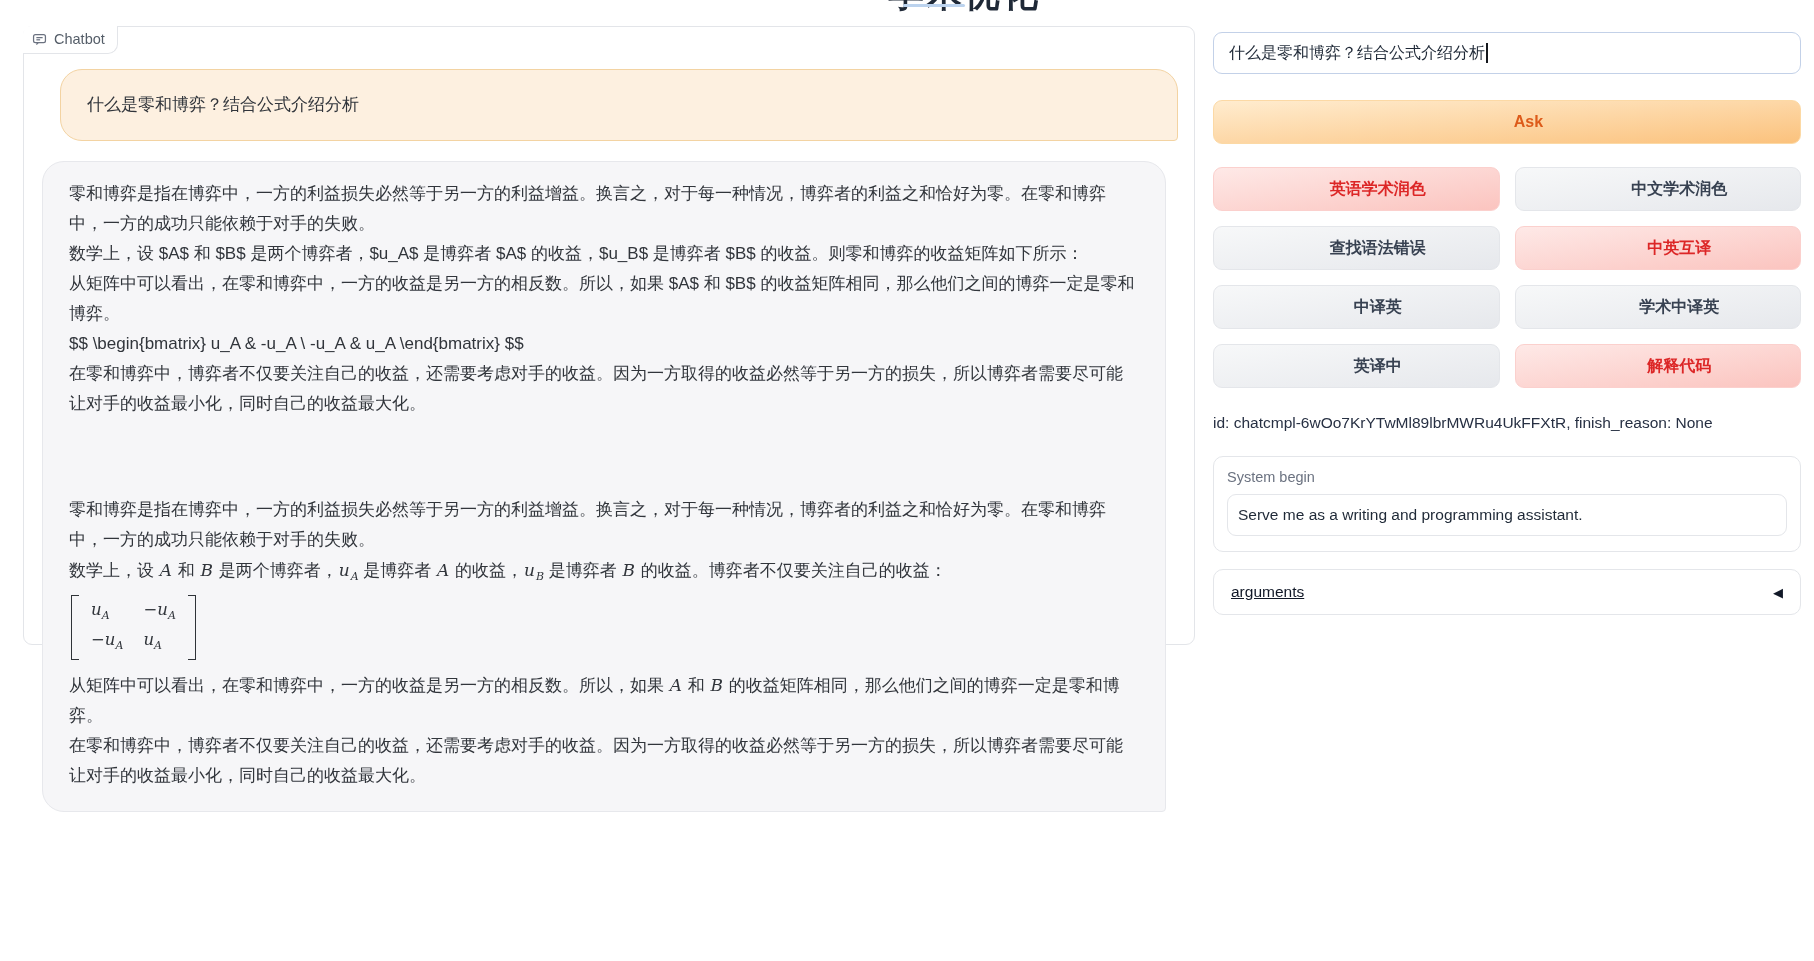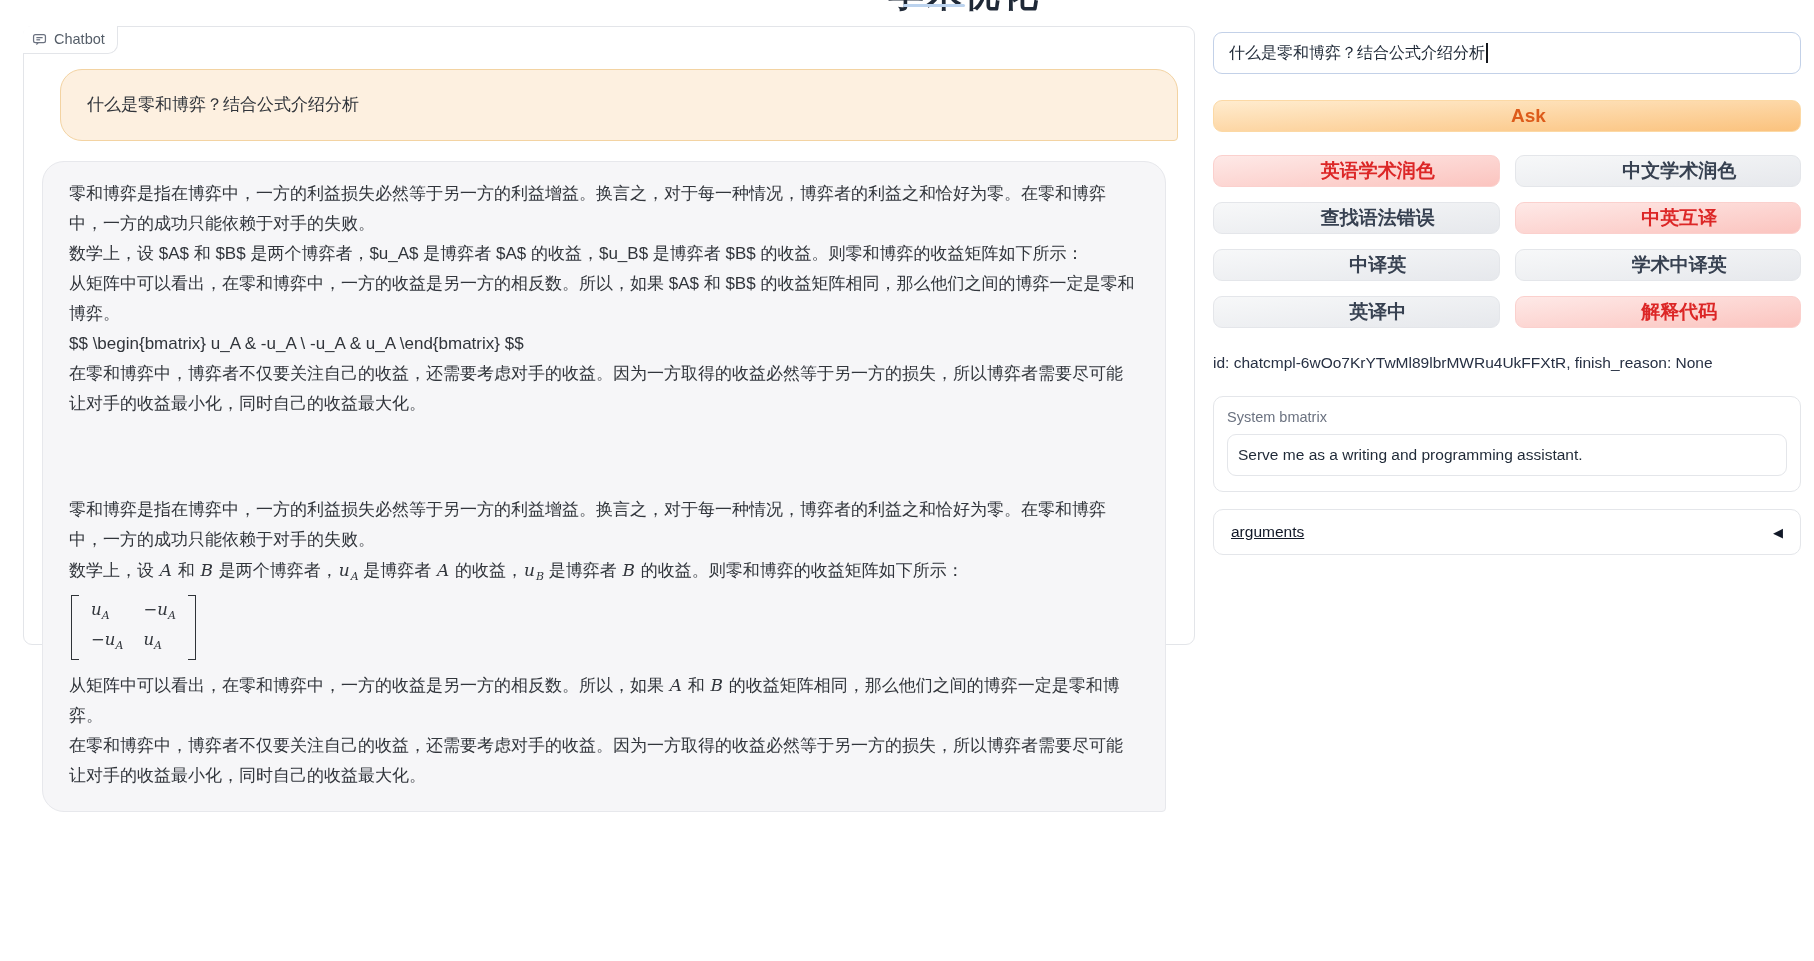--- a/index.html
+++ b/index.html
@@ -36,22 +36,22 @@
   .matrix .cells { display:grid; grid-template-columns:auto auto; column-gap:20px; row-gap:0;
     padding:3px 12px; font-size:16.5px; line-height:23px; }
   .matrix .cell { font-family:"DejaVu Serif","Liberation Serif",serif; font-style:italic; }
   .matrix .cell .sign { font-style:normal; }
 
   
   .right-col { position:absolute; left:1213px; top:32px; width:588px; }
   .query-input { width:100%; height:42px; background:#fff; border:1px solid #c3d1e8; border-radius:9px;
     display:flex; align-items:center; padding:0 15px; font-size:16px; color:#1f2937; white-space:nowrap; overflow:hidden; }
   .caret { display:inline-block; width:1.5px; height:20px; background:#15181d; margin-left:1px; }
-  .btn { display:flex; align-items:center; justify-content:center; height:32px; width:100%;
-    border-radius:9px; font-size:19px; font-weight:700; cursor:pointer;
+  .btn { display:flex; align-items:center; justify-content:center; height:44px; width:100%;
+    border-radius:9px; font-size:16px; font-weight:700; cursor:pointer;
     font-family:"Liberation Sans","DejaVu Sans",sans-serif;padding-left:43px; }
   .btn.primary { margin-top:26px; border:1px solid #fcd9a5;
     background:linear-gradient(to bottom right,#ffeccf 0%,#fbc27d 100%); color:#dd5b1a; }
   .fn-grid { margin-top:23px; display:grid; grid-template-columns:1fr 1fr; column-gap:17px; row-gap:24px;gap:15px; }
   .btn.red { border:1px solid #fbd0cd; background:linear-gradient(to bottom right,#fee9e7 0%,#fbc4bf 100%); color:#dc2626; }
   .btn.gray { border:1px solid #e4e6ea; background:linear-gradient(to bottom right,#f7f8f9 0%,#e6e8ec 100%); color:#374151; }
   .status { margin-top:26px; font-size:15.5px; color:#273043; }
   .sys-group { margin-top:24px; background:#fff; border:1px solid #e4e6ea; border-radius:10px; padding:12px 13px 15px; }
   .sys-group label { display:block; font-size:14.5px; color:#6b7280; margin-bottom:9px; }
   .sys-input { width:100%; height:42px; border:1px solid #e4e6ea; border-radius:9px; background:#fff;
@@ -93,21 +93,21 @@
           <p>数学上，设 $A$ 和 $B$ 是两个博弈者，$u_A$ 是博弈者 $A$ 的收益，$u_B$ 是博弈者 $B$ 的收益。则零和博弈的收益矩阵如下所示：</p>
           <p>从矩阵中可以看出，在零和博弈中，一方的收益是另一方的相反数。所以，如果 $A$ 和 $B$ 的收益矩阵相同，那么他们之间的博弈一定是零和博弈。</p>
           <p>$$ \begin{bmatrix} u_A &amp; -u_A \ -u_A &amp; u_A \end{bmatrix} $$</p>
           <p>在零和博弈中，博弈者不仅要关注自己的收益，还需要考虑对手的收益。因为一方取得的收益必然等于另一方的损失，所以博弈者需要尽可能让对手的收益最小化，同时自己的收益最大化。</p>
         </div>
 
         <div class="block-gap"></div>
 
         <div>
           <p>零和博弈是指在博弈中，一方的利益损失必然等于另一方的利益增益。换言之，对于每一种情况，博弈者的利益之和恰好为零。在零和博弈中，一方的成功只能依赖于对手的失败。</p>
-          <p><span>数学上，设 </span><i class="mi">A</i><span> 和 </span><i class="mi">B</i><span> 是两个博弈者，</span><i class="mi">u</i><sub class="msub">A</sub><span> 是博弈者 </span><i class="mi">A</i><span> 的收益，</span><i class="mi">u</i><sub class="msub">B</sub><span> 是博弈者 </span><i class="mi">B</i><span> 的收益。则零和博弈的收益矩阵如下所示：</span></p>
+          <p><span>数学上，设 </span><i class="mi">A</i><span> 和 </span><i class="mi">B</i><span> 是两个博弈者，</span><i class="mi">u</i><sub class="msub">A</sub><span> 是博弈者 </span><i class="mi">A</i><span> 的收益，</span><i class="mi">u</i><sub class="msub">B</sub><span> 是博弈者 </span><i class="mi">B</i><span> 的收益。博弈者不仅要关注自己的收益：</span></p>
 
           <div class="matrix">
             <span class="bracket left"></span>
             <span class="cells">
               <span class="cell"><span class="sign"></span><span>u</span><sub class="msub">A</sub></span>
               <span class="cell"><span class="sign">−</span><span>u</span><sub class="msub">A</sub></span>
               <span class="cell"><span class="sign">−</span><span>u</span><sub class="msub">A</sub></span>
               <span class="cell"><span class="sign"></span><span>u</span><sub class="msub">A</sub></span>
             </span>
             <span class="bracket right"></span>
@@ -136,21 +136,21 @@
       <button class="btn red">中英互译</button>
       <button class="btn gray">中译英</button>
       <button class="btn gray">学术中译英</button>
       <button class="btn gray">英译中</button>
       <button class="btn red">解释代码</button>
     </div>
 
     <div class="status">id: chatcmpl-6wOo7KrYTwMl89lbrMWRu4UkFFXtR, finish_reason: None</div>
 
     <div class="sys-group">
-      <label>System bmatrix</label>
+      <label>System begin</label>
       <input class="sys-input" type="text" value="Serve me as a writing and programming assistant." style="">
     </div>
 
     <div class="accordion">
       <span class="acc-label">arguments</span>
       <span class="tri">◀</span>
     </div>
 
   </aside>
 </div>

